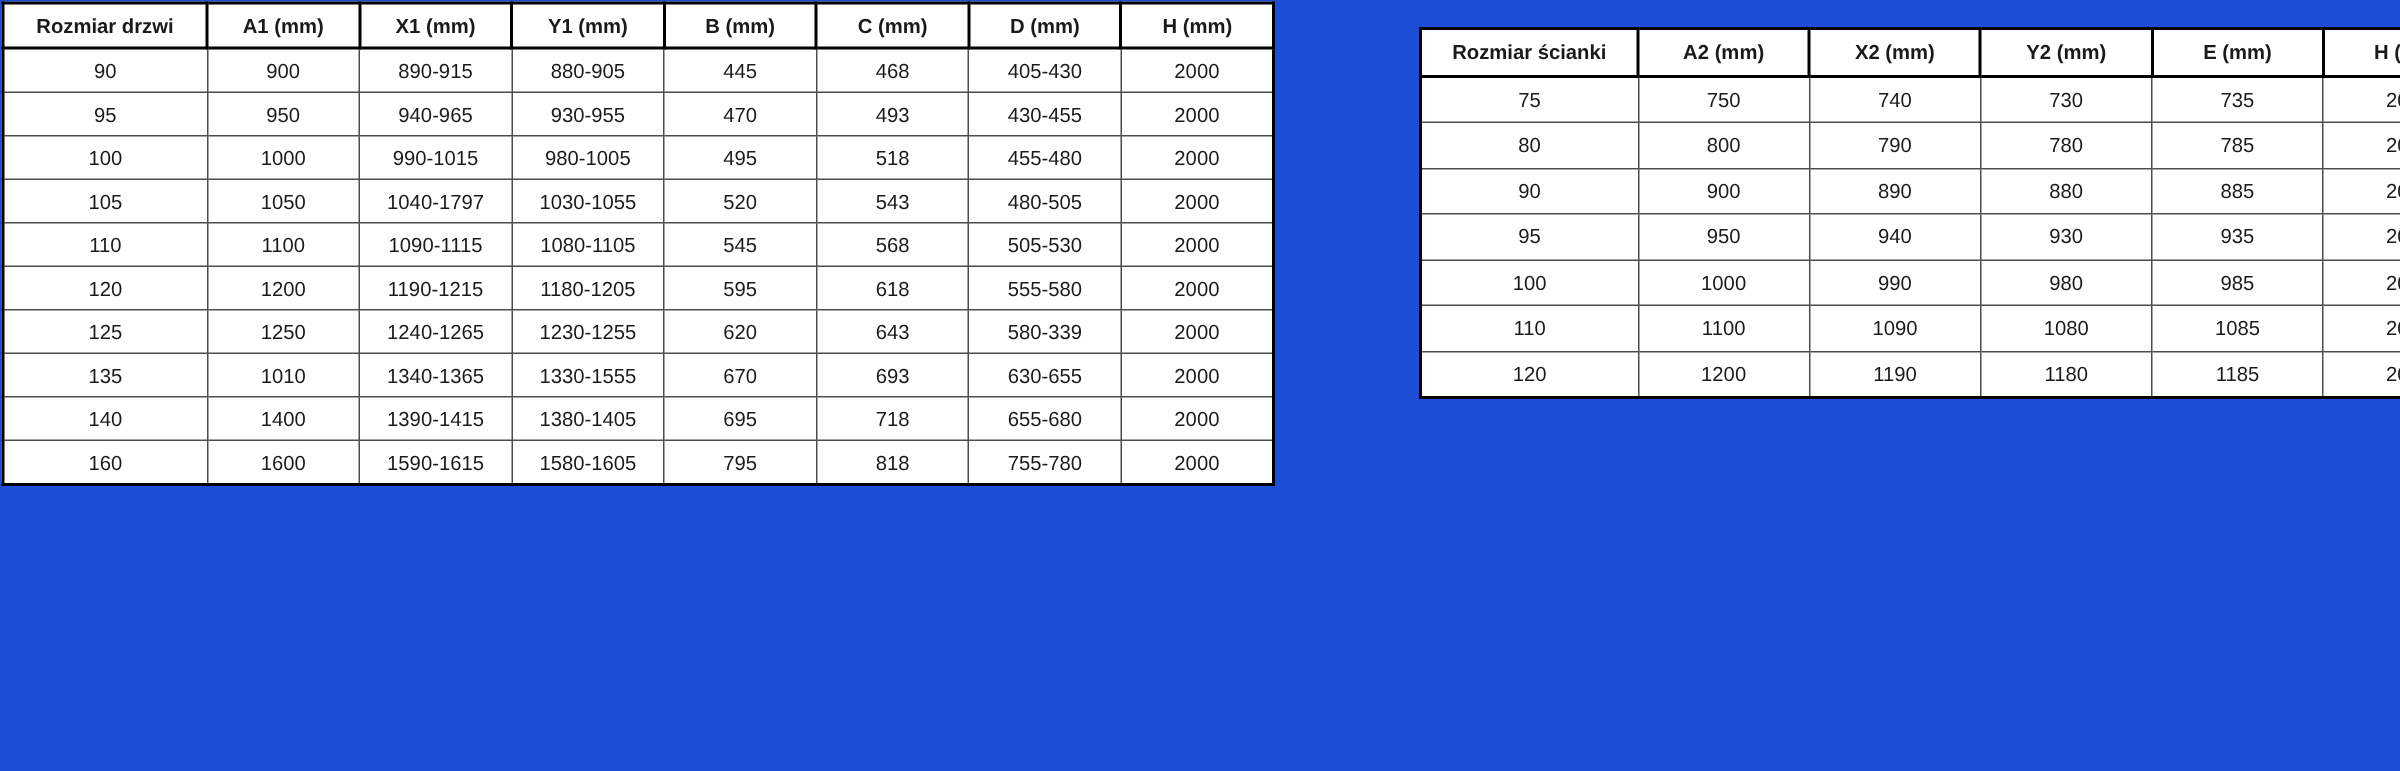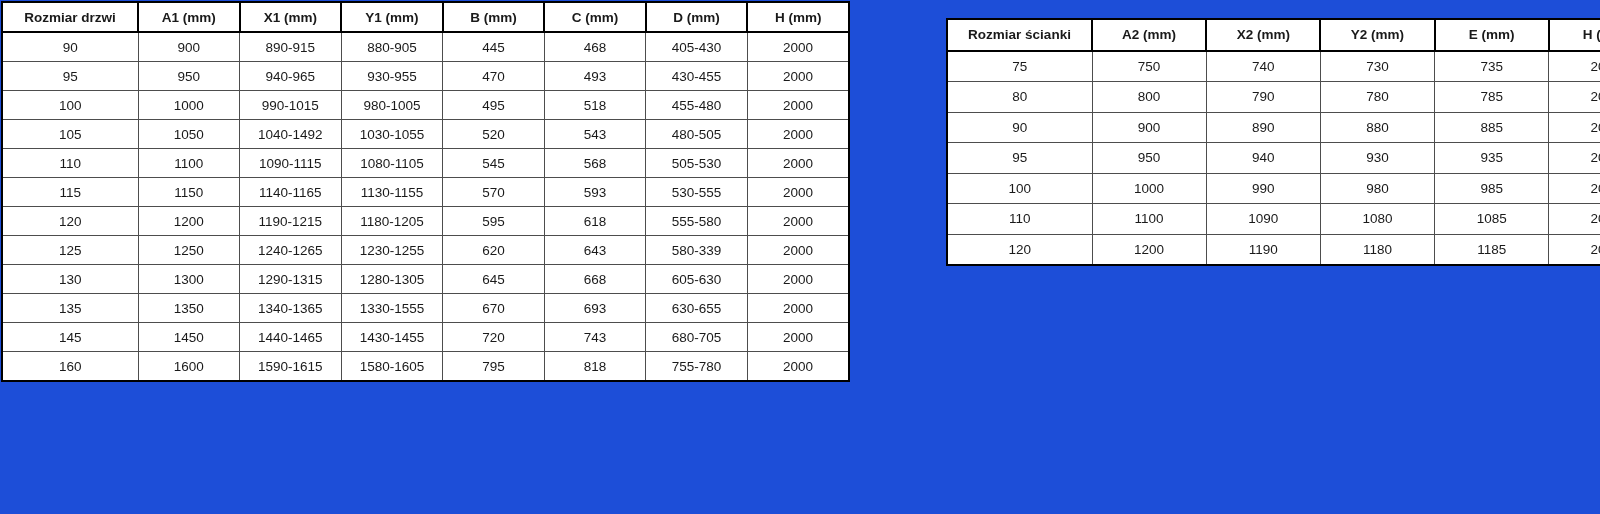--- a/index.html
+++ b/index.html
@@ -104,95 +104,75 @@
           <td>990-1015</td>
           <td>980-1005</td>
           <td>495</td>
           <td>518</td>
           <td>455-480</td>
           <td>2000</td>
         </tr>
         <tr>
           <td>105</td>
           <td>1050</td>
-          <td>1040-1492</td>
+          <td>1040-1797</td>
           <td>1030-1055</td>
           <td>520</td>
           <td>543</td>
           <td>480-505</td>
           <td>2000</td>
         </tr>
         <tr>
           <td>110</td>
           <td>1100</td>
           <td>1090-1115</td>
           <td>1080-1105</td>
           <td>545</td>
           <td>568</td>
           <td>505-530</td>
           <td>2000</td>
         </tr>
         <tr>
-          <td>115</td>
-          <td>1150</td>
-          <td>1140-1165</td>
-          <td>1130-1155</td>
-          <td>570</td>
-          <td>593</td>
-          <td>530-555</td>
-          <td>2000</td>
-        </tr>
-        <tr>
           <td>120</td>
           <td>1200</td>
           <td>1190-1215</td>
           <td>1180-1205</td>
           <td>595</td>
           <td>618</td>
           <td>555-580</td>
           <td>2000</td>
         </tr>
         <tr>
           <td>125</td>
           <td>1250</td>
           <td>1240-1265</td>
           <td>1230-1255</td>
           <td>620</td>
           <td>643</td>
           <td>580-339</td>
           <td>2000</td>
         </tr>
         <tr>
-          <td>130</td>
-          <td>1300</td>
-          <td>1290-1315</td>
-          <td>1280-1305</td>
-          <td>645</td>
-          <td>668</td>
-          <td>605-630</td>
-          <td>2000</td>
-        </tr>
-        <tr>
           <td>135</td>
-          <td>1350</td>
+          <td>1010</td>
           <td>1340-1365</td>
           <td>1330-1555</td>
           <td>670</td>
           <td>693</td>
           <td>630-655</td>
           <td>2000</td>
         </tr>
         <tr>
-          <td>145</td>
-          <td>1450</td>
-          <td>1440-1465</td>
-          <td>1430-1455</td>
-          <td>720</td>
-          <td>743</td>
-          <td>680-705</td>
+          <td>140</td>
+          <td>1400</td>
+          <td>1390-1415</td>
+          <td>1380-1405</td>
+          <td>695</td>
+          <td>718</td>
+          <td>655-680</td>
           <td>2000</td>
         </tr>
         <tr>
           <td>160</td>
           <td>1600</td>
           <td>1590-1615</td>
           <td>1580-1605</td>
           <td>795</td>
           <td>818</td>
           <td>755-780</td>

